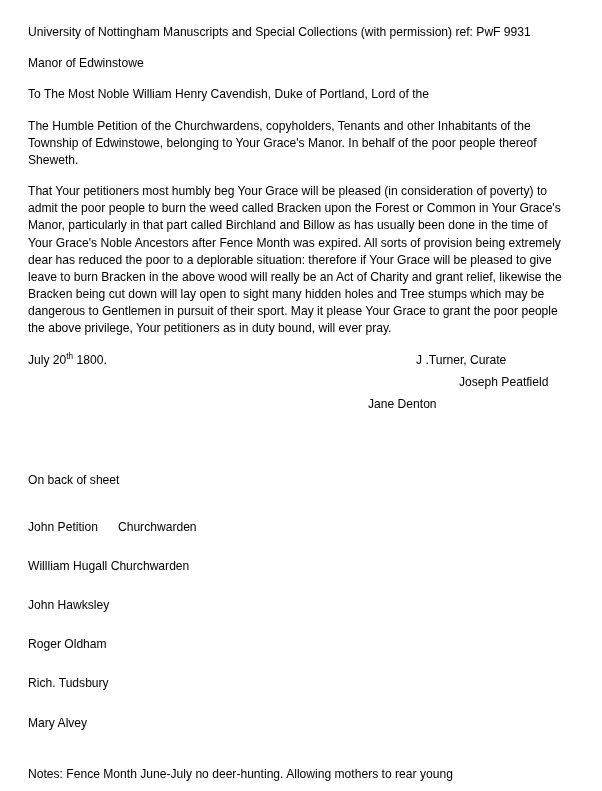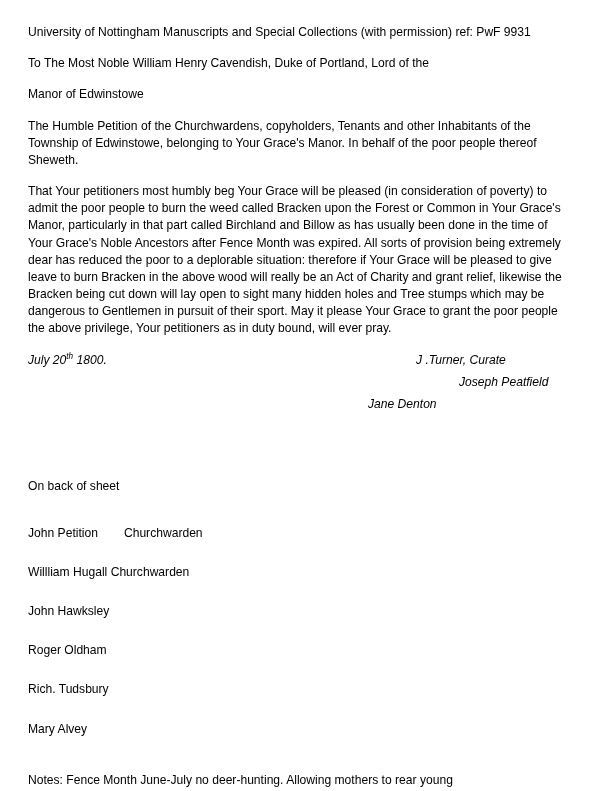--- a/index.html
+++ b/index.html
@@ -26,22 +26,21 @@
   p {
     margin: 0 0 14px 0;
   }
   .para {
     text-align: left;
   }
 
   .sig-block {
     position: relative;
     margin-top: 4px;
-    margin-bottom: 6px;
-    font-style: italic;
+    margin-bottom: 0;
   }
   .sig-row {
     display: block;
     position: relative;
     height: 22px;
   }
   .sig-left {
     position: absolute;
     left: 0;
     top: 0;
@@ -60,44 +59,44 @@
     margin: 0 0 22px 0;
   }
   .back-list p:first-child {
     margin-bottom: 30px;
   }
   .name-row .nm1 {
     display: inline-block;
   }
   .name-row .nm2 {
     display: inline-block;
-    margin-left: 26px;
+    margin-left: 20px;
   }
   .notes {
     margin-top: 34px;
   }
   .notes p {
     margin: 0 0 22px 0;
   }
   sup {
     font-size: 0.68em;
     vertical-align: super;
     line-height: 0;
   }
 </style>
 </head>
 <body>
 
 <div class="page">
 
   <p class="para">University of Nottingham Manuscripts and Special Collections (with permission) ref: PwF 9931</p>
 
+  <p class="para">Manor of Edwinstowe</p>
+
   <p class="para">To The Most Noble William Henry Cavendish, Duke of Portland, Lord of the</p>
-
-  <p class="para">Manor of Edwinstowe</p>
 
 
   <p class="para">The Humble Petition of the Churchwardens, copyholders, Tenants and other Inhabitants of the Township of Edwinstowe, belonging to Your Grace's Manor. In behalf of the poor people thereof Sheweth.</p>
 
   <p class="para">That Your petitioners most humbly beg Your Grace will be pleased (in consideration of poverty) to admit the poor people to burn the weed called Bracken upon the Forest or Common in Your Grace's Manor, particularly in that part called Birchland and Billow as has usually been done in the time of Your Grace's Noble Ancestors after Fence Month was expired. All sorts of provision being extremely dear has reduced the poor to a deplorable situation: therefore if Your Grace will be pleased to give leave to burn Bracken in the above wood will really be an Act of Charity and grant relief, likewise the Bracken being cut down will lay open to sight many hidden holes and Tree stumps which may be dangerous to Gentlemen in pursuit of their sport. May it please Your Grace to grant the poor people the above privilege, Your petitioners as in duty bound, will ever pray.</p>
 
   <div class="sig-block">
     <div class="sig-row">
       <span class="sig-left"><span>July 20</span><sup>th</sup><span> 1800.</span></span>
       <span class="sig-right sig-r1">J .Turner, Curate</span>

